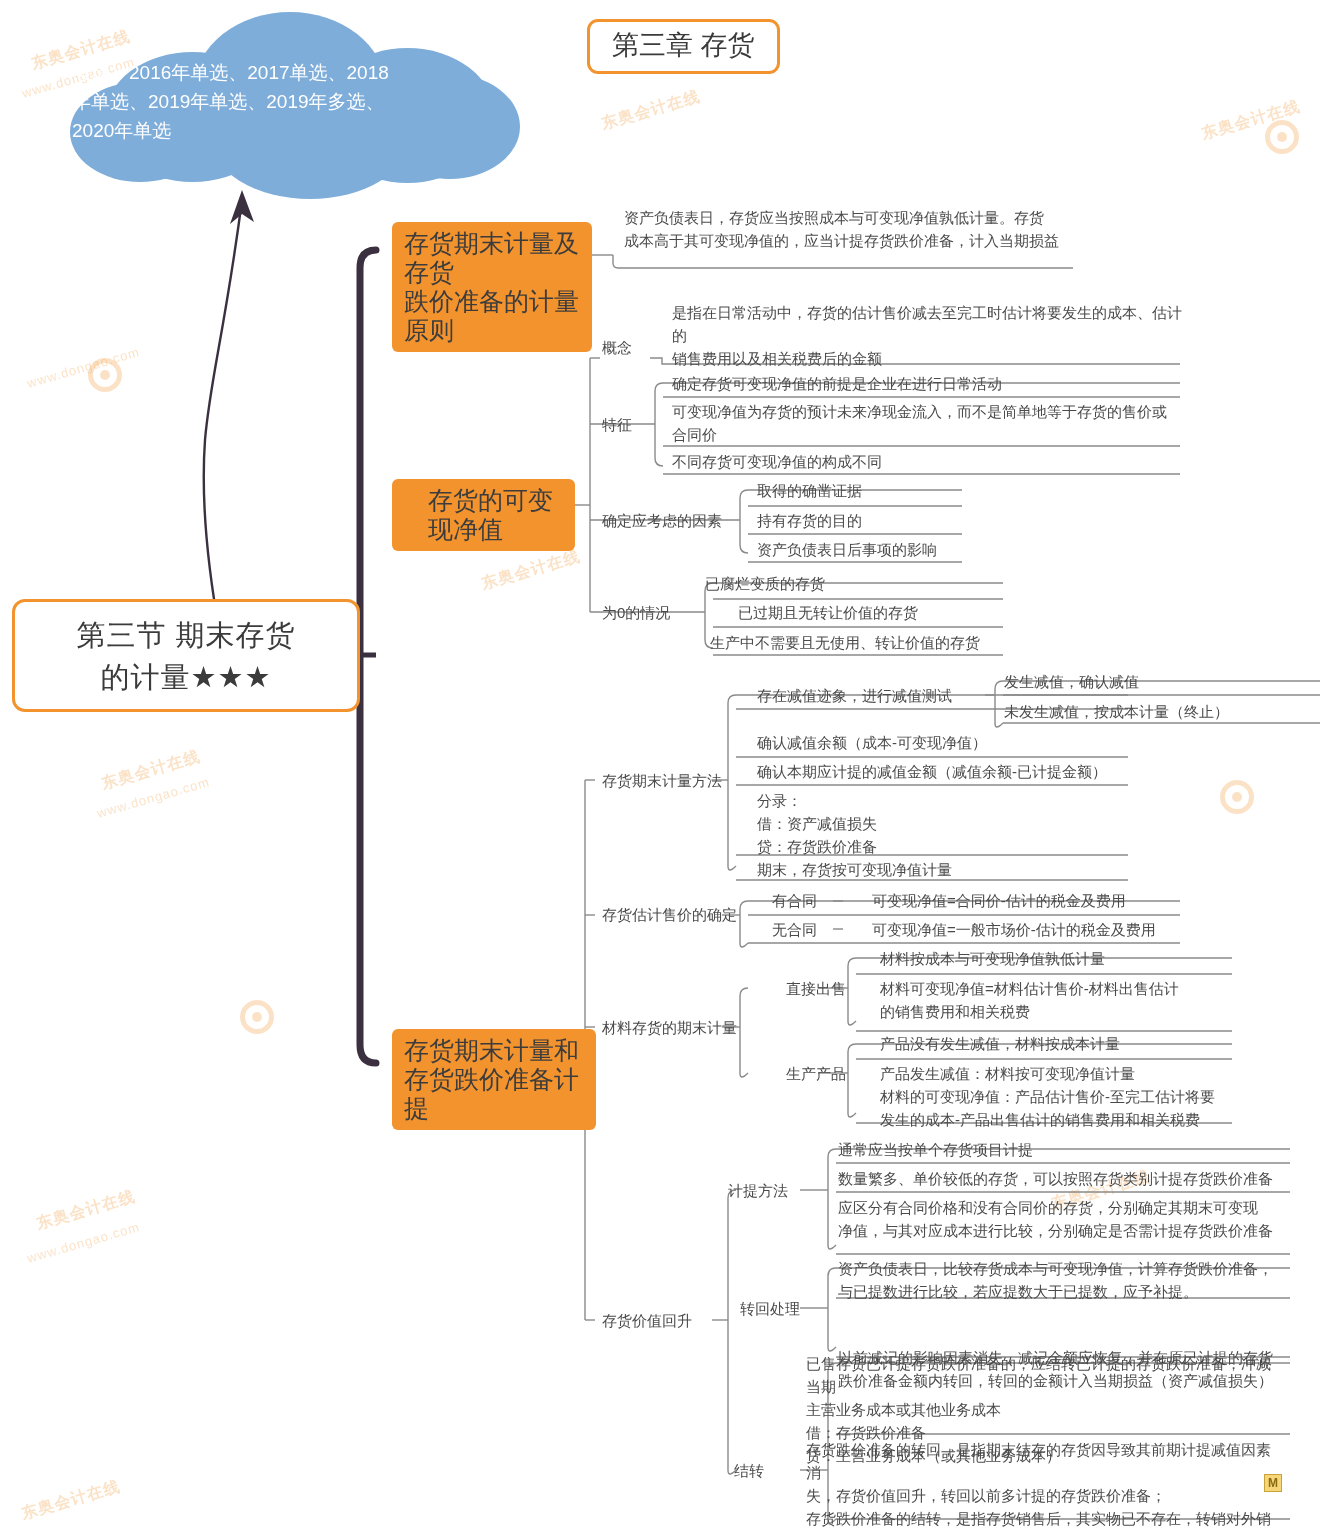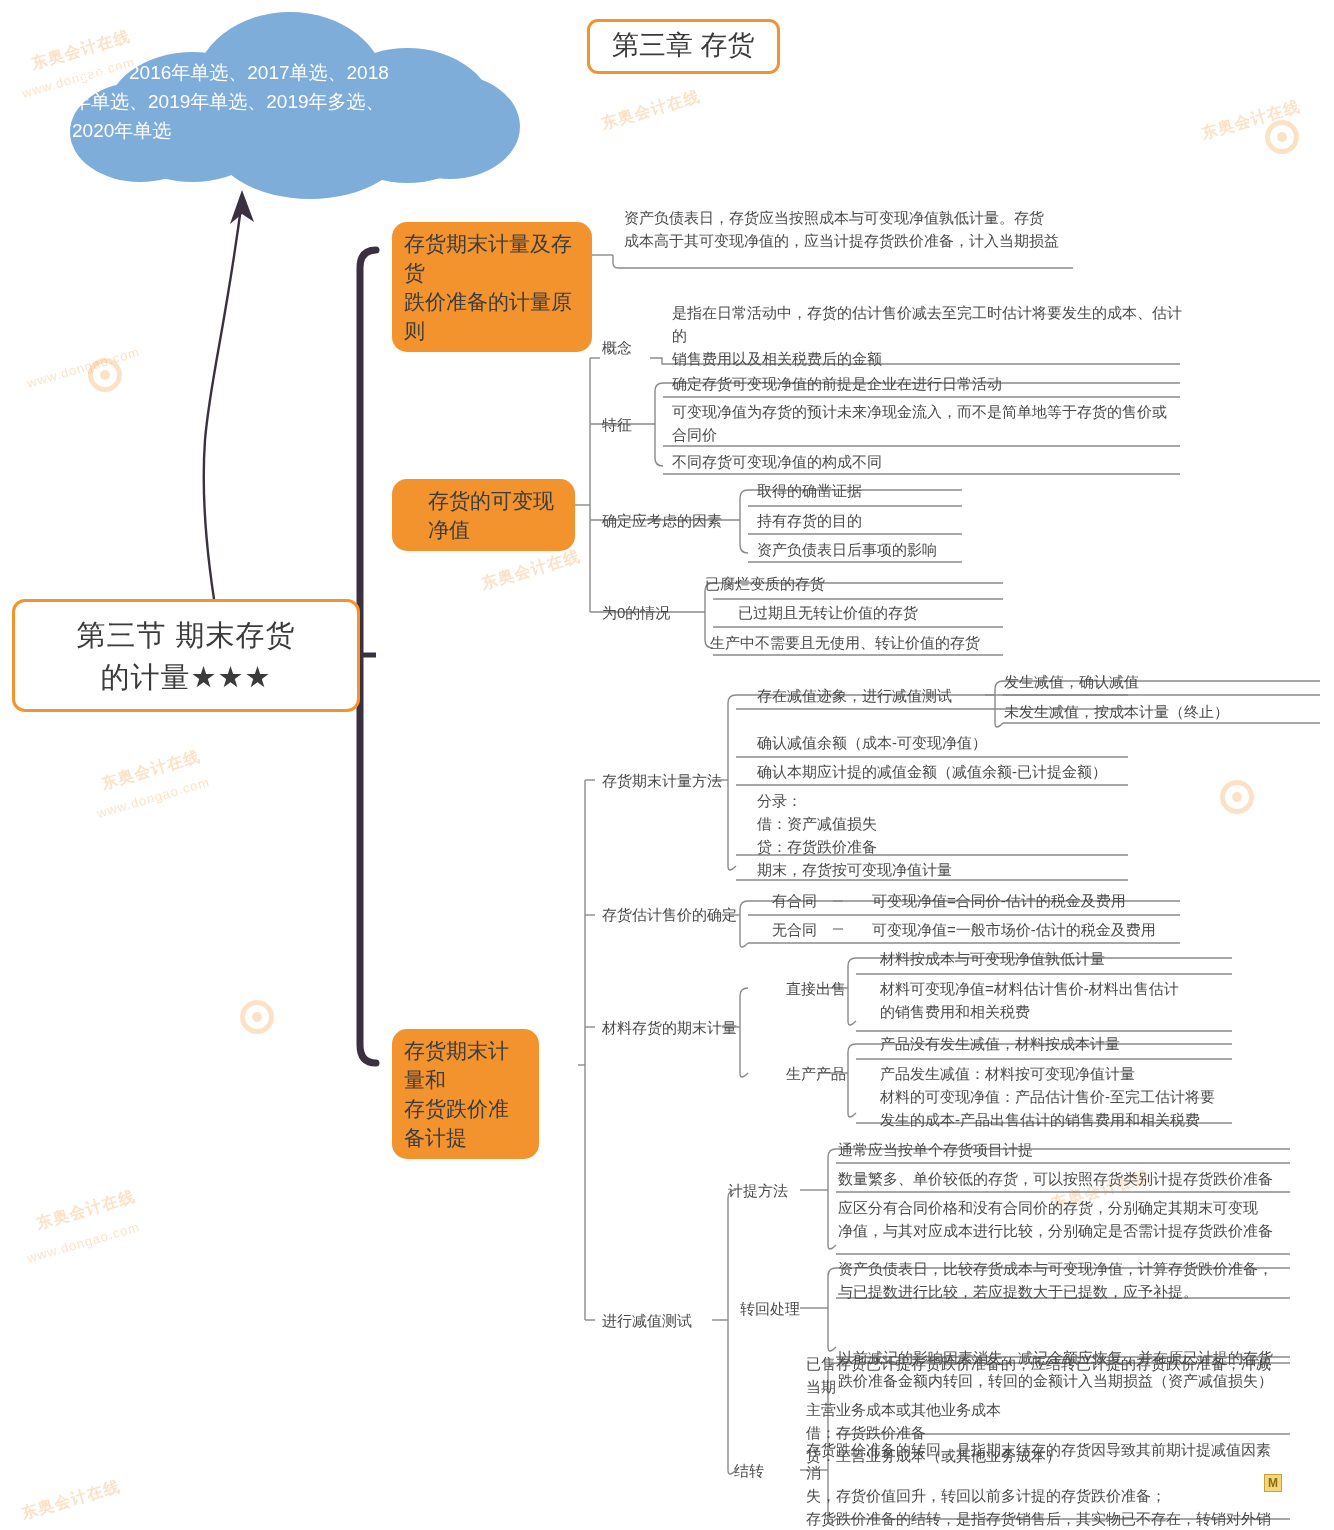--- a/index.html
+++ b/index.html
@@ -79,27 +79,27 @@
   }
   .m-badge {
     position:absolute; right:52px; bottom:38px;
     width:18px; height:18px; border:1px solid #c8a33a; background:#f7d67a;
     color:#8a6d12; font-size:12px; font-weight:bold; line-height:16px;
     text-align:center; font-family:"Liberation Sans",sans-serif;
   }
 
   
   .branch {
-    position:absolute; background:#f2932e; border-radius:15px;
-    color:#3c3c3c; font-size:21px; line-height:29px;
+    position:absolute; background:#f2932e; border-radius:6px;
+    color:#3c3c3c; font-size:25px; line-height:29px;
     padding:7px 12px; text-align:left;
   }
   .b1 { left:392px; top:222px;  width:200px; }
   .b2 { left:392px; top:479px;  width:183px;padding-left:36px; }
-  .b3 { left:392px; top:1029px; width:147px; }
+  .b3 { left:392px; top:1029px; width:204px; }
 
   
   svg.lines { position:absolute; left:0; top:0; width:1334px; height:1530px; pointer-events:none; }
 
   
   .node {
     position:absolute; font-size:15px; line-height:23px; color:#4a4a4a;
     white-space:pre-line;
   }
   .lbl { position:absolute; font-size:15px; line-height:23px; color:#4a4a4a; }
@@ -318,21 +318,21 @@
   <div class="lbl" style="left:786px;top:977px;">直接出售</div>
   <div class="node" style="left:880px;top:947px;width:370px;">材料按成本与可变现净值孰低计量</div>
   <div class="node" style="left:880px;top:977px;width:370px;">材料可变现净值=材料估计售价-材料出售估计
 的销售费用和相关税费</div>
   <div class="lbl" style="left:786px;top:1062px;">生产产品</div>
   <div class="node" style="left:880px;top:1032px;width:380px;">产品没有发生减值，材料按成本计量</div>
   <div class="node" style="left:880px;top:1062px;width:380px;">产品发生减值：材料按可变现净值计量
 材料的可变现净值：产品估计售价-至完工估计将要
 发生的成本-产品出售估计的销售费用和相关税费</div>
 
-  <div class="lbl" style="left:602px;top:1309px;">进行减值测试</div>
+  <div class="lbl" style="left:602px;top:1309px;">存货价值回升</div>
 
   <div class="lbl" style="left:728px;top:1179px;">计提方法</div>
   <div class="node" style="left:838px;top:1138px;width:440px;">通常应当按单个存货项目计提</div>
   <div class="node" style="left:838px;top:1167px;width:450px;">数量繁多、单价较低的存货，可以按照存货类别计提存货跌价准备</div>
   <div class="node" style="left:838px;top:1196px;width:450px;">应区分有合同价格和没有合同价的存货，分别确定其期末可变现
 净值，与其对应成本进行比较，分别确定是否需计提存货跌价准备</div>
 
   <div class="lbl" style="left:740px;top:1297px;">转回处理</div>
   <div class="node" style="left:838px;top:1257px;width:450px;">资产负债表日，比较存货成本与可变现净值，计算存货跌价准备，
 与已提数进行比较，若应提数大于已提数，应予补提。</div>

